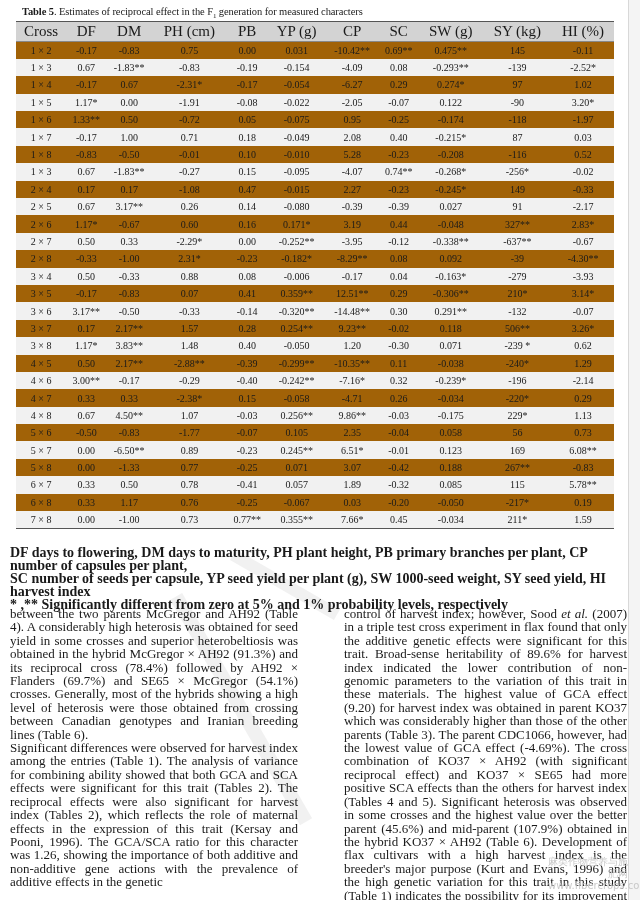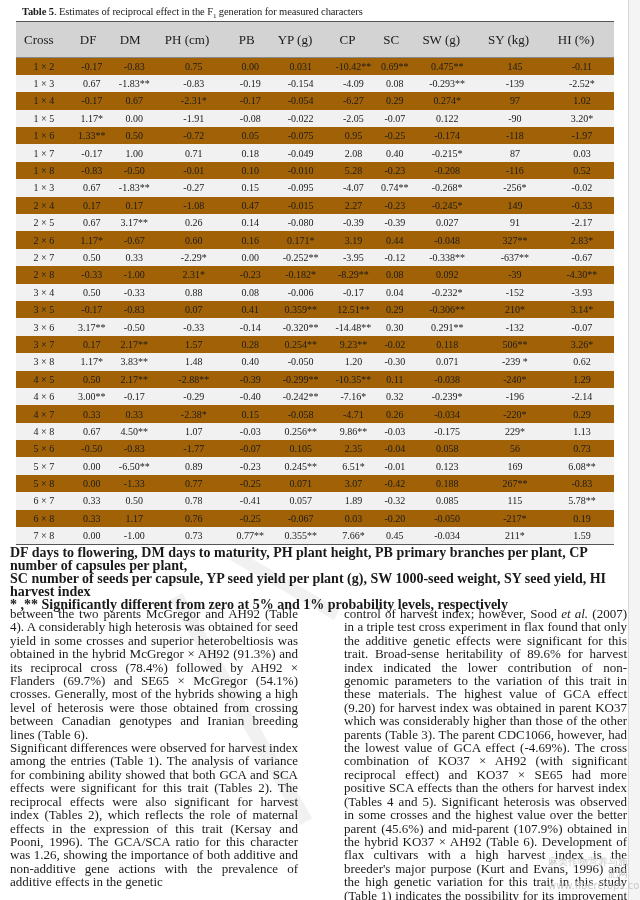--- a/index.html
+++ b/index.html
@@ -8,21 +8,21 @@
     font-family: "Liberation Serif", "DejaVu Serif", serif; color: #1a1a1a;
   }
   .page { position: absolute; left: 0; top: 0; width: 628px; height: 900px; background: #fff; border-right: 1px solid #d8d8d8; }
   .right-strip { position: absolute; left: 629px; top: 0; width: 11px; height: 900px; background: #f4f4f4; }
   .table-caption { position: absolute; left: 22px; top: 6px; font-size: 10.5px; letter-spacing: -0.1px; }
   .table-caption b { font-weight: bold; }
   .table-caption sub { font-size: 7px; }
   .table-wrap { position: absolute; left: 16px; top: 21px; width: 598px; }
   table { width: 100%; border-collapse: collapse; font-size: 10px; }
   thead tr { background: #d3d3d3; border-top: 1.5px solid #555; border-bottom: 1px solid #888; }
-  thead th { font-weight: normal; height: 19px; padding: 8px; text-align: left; font-size: 13px; }
+  thead th { font-weight: normal; height: 19px; padding: 0; text-align: center; font-size: 15px; }
   tbody tr { background: #a16207; height: 17.4px; }
   tbody tr:nth-child(even) { background: #f1f1f1; }
   tbody tr:last-child { border-bottom: 1.5px solid #555; }
   tbody td { text-align: center; padding: 0; white-space: nowrap; }
   .footnote { position: absolute; left: 10px; top: 546px; font-size: 14px; line-height: 13px; width: 610px; font-weight: bold; }
   .col-text { position: absolute; top: 607px; width: 288px; font-size: 13px; line-height: 13.4px; text-align: justify; }
   .col-left { left: 10px; }
   .col-right { left: 344px; top: 607px; width: 283px; }
   .col-text p { margin: 0; }
   .section-heading { font-style: italic; font-weight: bold; margin: 14px 0 11px 0 !important; }
@@ -234,22 +234,22 @@
         </tr>
         <tr>
           <td>3 × 4</td>
           <td>0.50</td>
           <td>-0.33</td>
           <td>0.88</td>
           <td>0.08</td>
           <td>-0.006</td>
           <td>-0.17</td>
           <td>0.04</td>
-          <td>-0.232*</td>
-          <td>-152</td>
+          <td>-0.163*</td>
+          <td>-279</td>
           <td>-3.93</td>
         </tr>
         <tr>
           <td>3 × 5</td>
           <td>-0.17</td>
           <td>-0.83</td>
           <td>0.07</td>
           <td>0.41</td>
           <td>0.359**</td>
           <td>12.51**</td>

